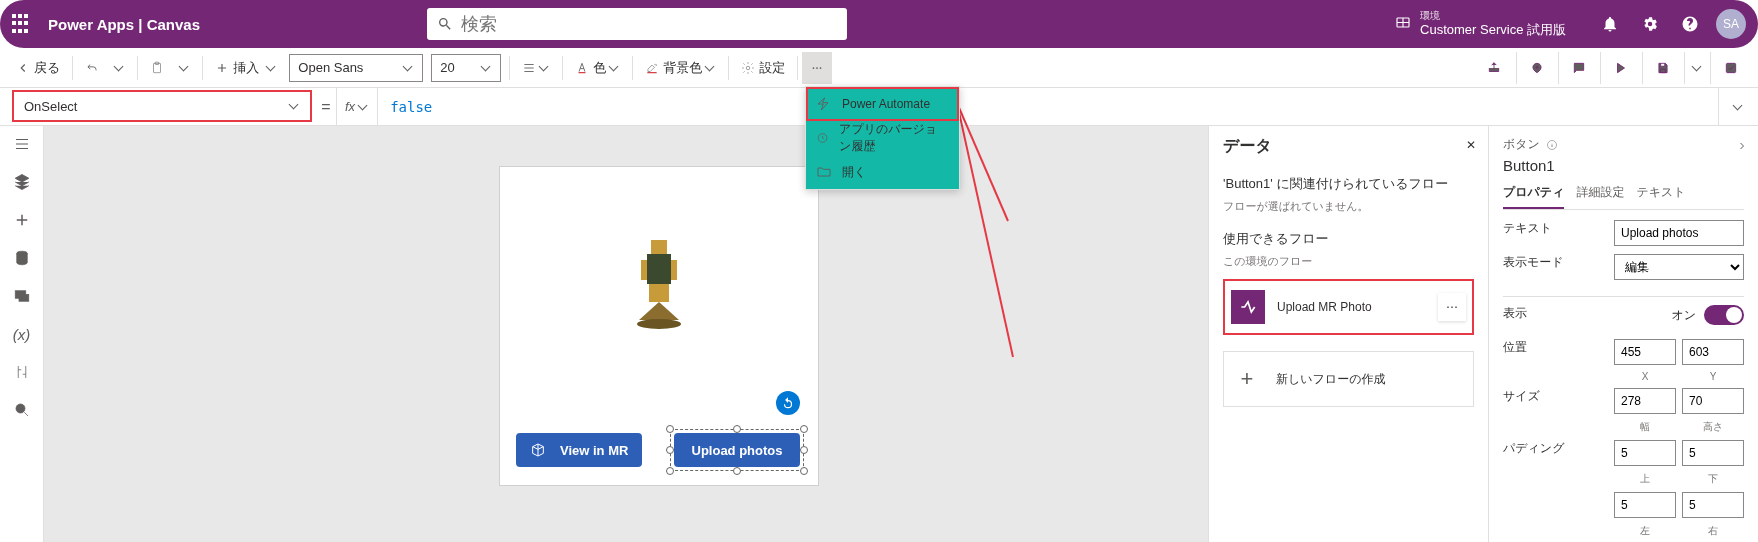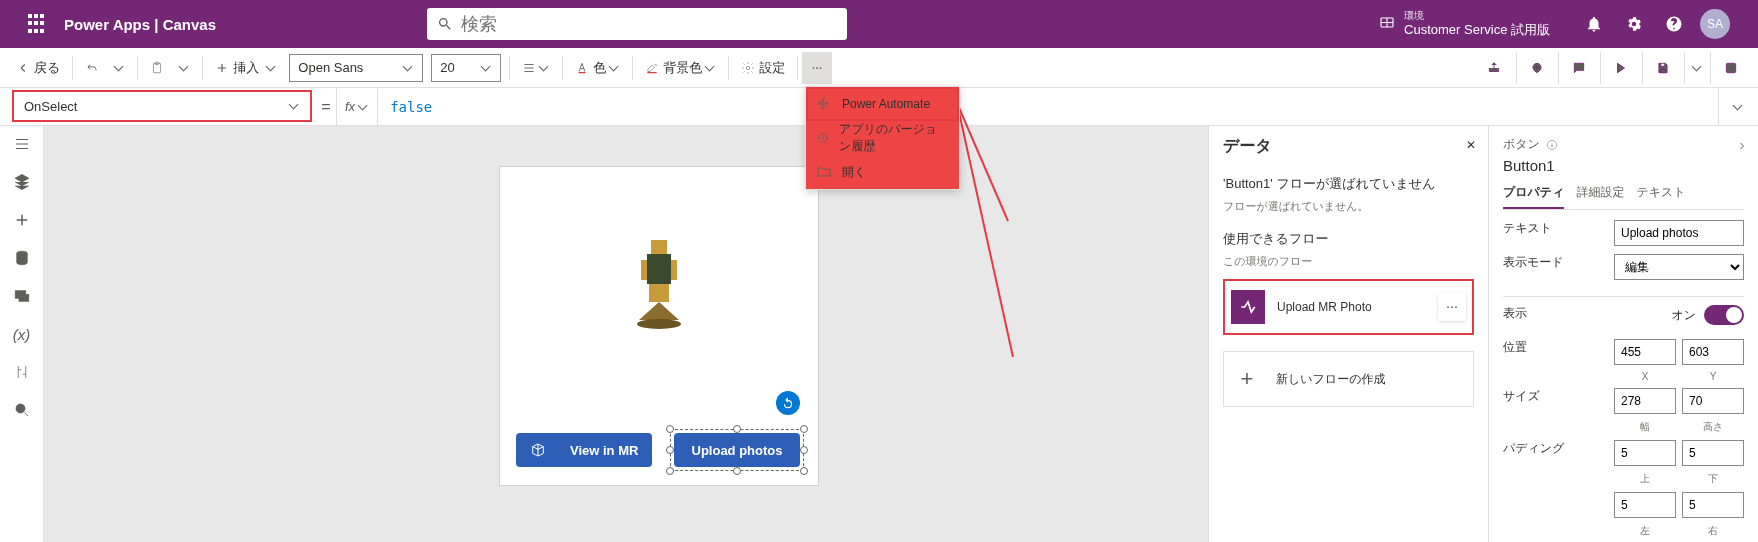--- a/index.html
+++ b/index.html
@@ -1,19 +1,19 @@
 <!DOCTYPE html>
 <html><head>
 <meta charset="utf-8">
 <style>
   * { box-sizing: border-box; margin: 0; padding: 0; font-family: "Segoe UI", sans-serif; }
   body { width: 1758px; height: 542px; overflow: hidden; background: #fff; font-size: 13px; color: #323130; }
 
   
-  .header { height: 48px; background: #742774; color: #fff; display: flex; align-items: center; padding: 0 28px; }
+  .header { height: 48px; background: #742774; color: #fff; display: flex; align-items: center; padding: 0 12px; border-radius: 24px; }
   .header .waffle { width: 20px; height: 20px; display: grid; grid-template-columns: repeat(3,4px); grid-gap: 2px; margin-right: 16px; cursor: pointer; }
   .header .waffle span { background: #fff; width: 4px; height: 4px; }
   .header .title { font-size: 15px; font-weight: 600; }
   .header .search { margin-left: auto; margin-right: auto; width: 420px; height: 32px; background: #fff; border-radius: 3px; display: flex; align-items: center; padding: 0 10px; position: relative; left: -160px;}
   .header .search svg { width: 16px; height: 16px; fill: #605e5c; margin-right: 8px; }
   .header .search input { border: none; outline: none; font-size: 18px; flex: 1; color: #605e5c; }
   .header .env { display: flex; align-items: center; margin-right: 8px; }
   .header .env-icon { width: 18px; height: 18px; margin-right: 8px; }
   .header .env-text { display: flex; flex-direction: column; line-height: 1.2; margin-right: 16px; }
   .header .env-text .label { font-size: 10px; opacity: .85; }
@@ -47,31 +47,31 @@
   .main { display: flex; height: calc(542px - 48px - 40px - 38px); position: relative; }
   .leftrail { width: 44px; background: #fff; border-right: 1px solid #e1dfdd; display: flex; flex-direction: column; align-items: center; padding-top: 8px; gap: 18px; }
   .leftrail .ricon { width: 20px; height: 20px; display: flex; align-items: center; justify-content: center; cursor: pointer; color: #605e5c; }
   .leftrail .ricon svg { width: 18px; height: 18px; fill: #605e5c; stroke: #605e5c; }
 
   .canvas { flex: 1; background: #e8e8e8; position: relative; overflow: hidden; }
   .screen { position: absolute; left: 455px; top: 40px; width: 320px; height: 320px; background: #fff; border: 1px solid #d2d0ce; }
   .robot { position: absolute; left: 50%; top: 65px; transform: translateX(-50%); width: 60px; height: 100px; }
   .reload-badge { position: absolute; right: 18px; bottom: 70px; width: 24px; height: 24px; background: #0078d4; border-radius: 50%; display: flex; align-items: center; justify-content: center; }
   .reload-badge svg { width: 14px; height: 14px; fill: #fff; }
-  .btn-viewmr { position: absolute; left: 16px; bottom: 18px; height: 34px; padding: 0 14px; background: #2e5fb7; color: #fff; border-radius: 4px; display: flex; align-items: center; gap: 24px; font-weight: 600; font-size: 13px; }
+  .btn-viewmr { position: absolute; left: 16px; bottom: 18px; height: 34px; padding: 0 14px; background: #2e5fb7; color: #fff; border-radius: 4px; display: flex; align-items: center; gap: 14px; font-weight: 600; font-size: 13px; }
   .btn-upload-wrap { position: absolute; right: 14px; bottom: 14px; width: 134px; height: 42px; }
   .sel-dash { position: absolute; inset: 0; border: 1px dashed #666; }
   .sel-handle { position: absolute; width: 8px; height: 8px; background: #fff; border: 1px solid #666; border-radius: 50%; }
   .h-tl { left: -4px; top: -4px; } .h-tr { right: -4px; top: -4px; } .h-bl { left: -4px; bottom: -4px; } .h-br { right: -4px; bottom: -4px; }
   .h-l { left: -4px; top: 50%; transform: translateY(-50%);} .h-r { right: -4px; top: 50%; transform: translateY(-50%);}
   .h-t { top: -4px; left: 50%; transform: translateX(-50%);} .h-b { bottom: -4px; left: 50%; transform: translateX(-50%);}
   .btn-upload { position: absolute; left: 4px; top: 4px; right: 4px; bottom: 4px; background: #2e5fb7; color: #fff; border-radius: 4px; display: flex; align-items: center; justify-content: center; font-weight: 600; font-size: 13px; }
 
   
-  .ctxmenu { position: absolute; left: 805px; top: 86px; width: 155px; background: #ef4444; box-shadow: 0 2px 8px rgba(0,0,0,.2); border: 1px solid #e1dfdd; z-index: 20; }
+  .ctxmenu { position: absolute; left: 805px; top: 86px; width: 155px; background: #14b8a6; box-shadow: 0 2px 8px rgba(0,0,0,.2); border: 1px solid #e1dfdd; z-index: 20; }
   .ctxitem { height: 34px; display: flex; align-items: center; padding: 0 10px; gap: 10px; font-size: 12px; cursor: pointer; }
   .ctxitem svg { width: 16px; height: 16px; fill: none; stroke: #605e5c; stroke-width: 1.4; }
   .ctxitem.hl { outline: 2px solid #e63946; outline-offset: -2px; }
   .diag1 { position: absolute; left: 943px; top: 103px; width: 80px; height: 260px; pointer-events: none; z-index: 19;}
 
   
   .datapane { width: 280px; background: #fff; border-left: 1px solid #e1dfdd; padding: 10px 14px; position: relative; font-size: 12px; }
   .datapane h2 { font-size: 16px; font-weight: 600; margin-bottom: 18px; }
   .datapane .close { position: absolute; right: 12px; top: 12px; cursor: pointer; }
   .dp-section { margin-bottom: 16px; }
@@ -371,21 +371,21 @@
           <div class="sel-handle h-b"></div>
         <div class="btn-upload">Upload photos</div>
       </div>
     </div>
   </div>
 
   <div class="datapane">
     <h2>データ</h2>
     <div class="close">✕</div>
     <div class="dp-section">
-      <div style="font-size:13px">'Button1' フローが選ばれていません</div>
+      <div style="font-size:13px">'Button1' に関連付けられているフロー</div>
       <div class="dp-sub">フローが選ばれていません。</div>
     </div>
     <div class="dp-section">
       <div style="font-size:13px">使用できるフロー</div>
       <div class="dp-sub">この環境のフロー</div>
       <div class="flowrow">
         <div class="flowicon">
             <svg viewBox="0 0 24 24">
               <path d="M4 12h4l4-6 4 12 4-6" stroke="#fff" stroke-width="2" fill="none"></path>
             </svg>

